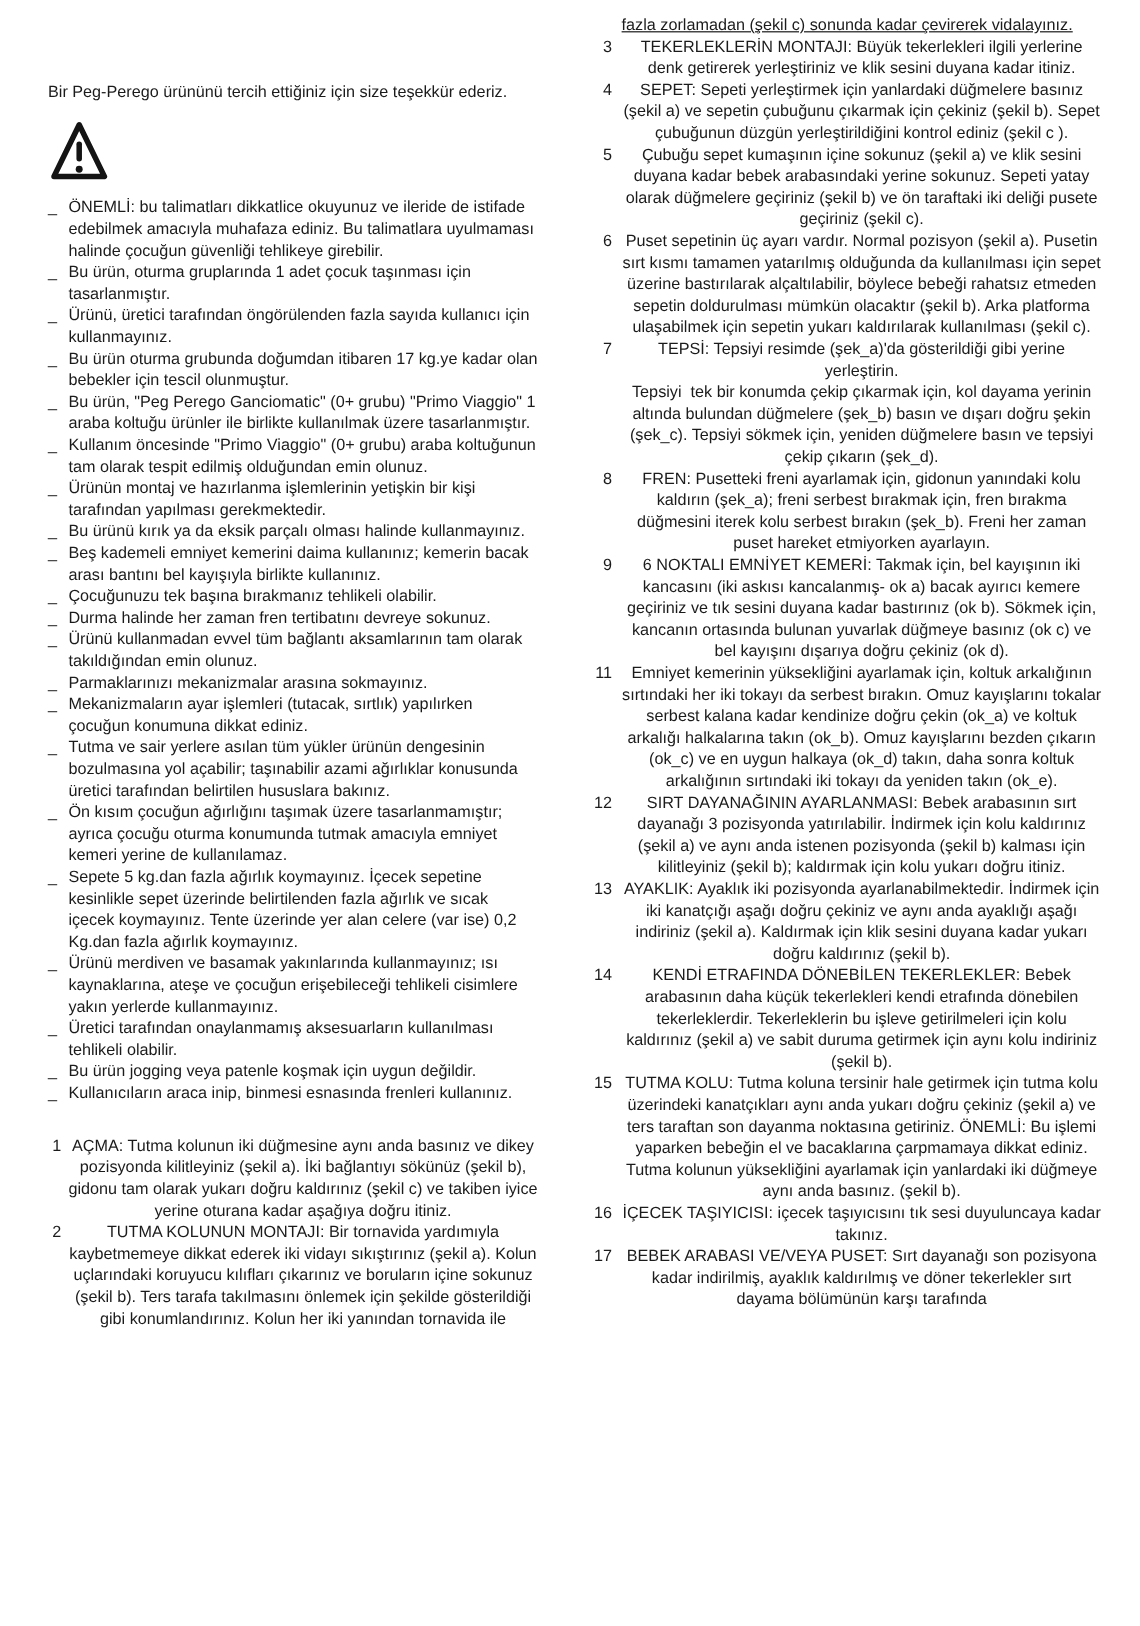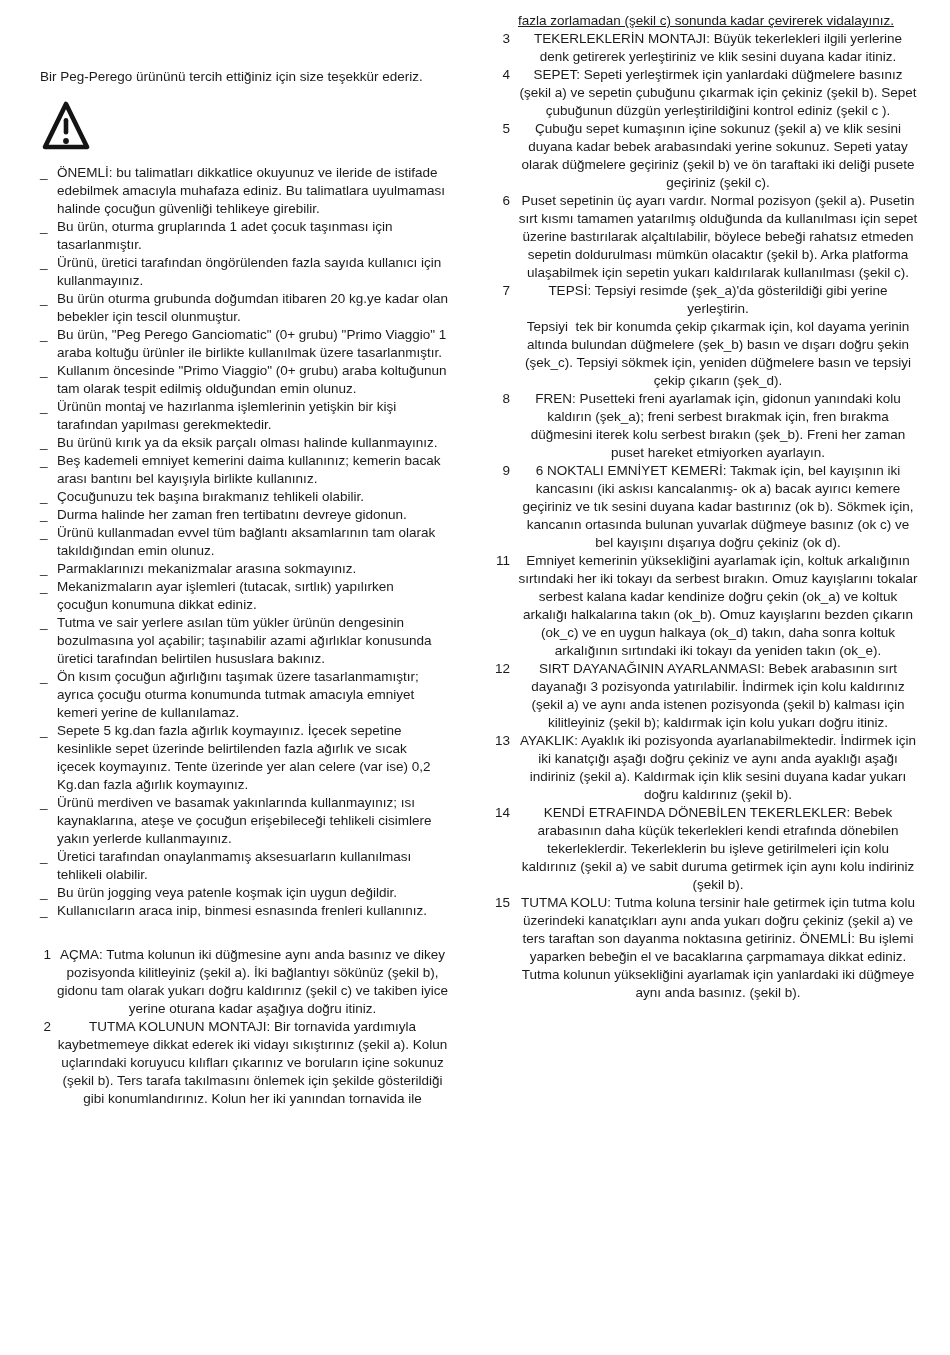--- a/index.html
+++ b/index.html
@@ -74,21 +74,21 @@
           <span class="text">Bu ürün, oturma gruplarında 1 adet çocuk taşınması için tasarlanmıştır.</span>
         </div>
 
         <div class="safety-item">
           <span class="marker">_</span>
           <span class="text">Ürünü, üretici tarafından öngörülenden fazla sayıda kullanıcı için kullanmayınız.</span>
         </div>
 
         <div class="safety-item">
           <span class="marker">_</span>
-          <span class="text">Bu ürün oturma grubunda doğumdan itibaren 20 kg.ye kadar olan bebekler için tescil olunmuştur.</span>
+          <span class="text">Bu ürün oturma grubunda doğumdan itibaren 17 kg.ye kadar olan bebekler için tescil olunmuştur.</span>
         </div>
 
         <div class="safety-item">
           <span class="marker">_</span>
           <span class="text">Bu ürün, "Peg Perego Ganciomatic" (0+ grubu) "Primo Viaggio" 1 araba koltuğu ürünler ile birlikte kullanılmak üzere tasarlanmıştır.</span>
         </div>
 
         <div class="safety-item">
           <span class="marker">_</span>
           <span class="text">Kullanım öncesinde "Primo Viaggio" (0+ grubu) araba koltuğunun tam olarak tespit edilmiş olduğundan emin olunuz.</span>
@@ -109,21 +109,21 @@
           <span class="text">Beş kademeli emniyet kemerini daima kullanınız; kemerin bacak arası bantını bel kayışıyla birlikte kullanınız.</span>
         </div>
 
         <div class="safety-item">
           <span class="marker">_</span>
           <span class="text">Çocuğunuzu tek başına bırakmanız tehlikeli olabilir.</span>
         </div>
 
         <div class="safety-item">
           <span class="marker">_</span>
-          <span class="text">Durma halinde her zaman fren tertibatını devreye gidonun.</span>
+          <span class="text">Durma halinde her zaman fren tertibatını devreye sokunuz.</span>
         </div>
 
         <div class="safety-item">
           <span class="marker">_</span>
           <span class="text">Ürünü kullanmadan evvel tüm bağlantı aksamlarının tam olarak takıldığından emin olunuz.</span>
         </div>
 
         <div class="safety-item">
           <span class="marker">_</span>
           <span class="text">Parmaklarınızı mekanizmalar arasına sokmayınız.</span>
@@ -246,18 +246,26 @@
         <div class="step">
           <span class="num">14</span>
           <span class="text">KENDİ ETRAFINDA DÖNEBİLEN TEKERLEKLER: Bebek arabasının daha küçük tekerlekleri kendi etrafında dönebilen tekerleklerdir. Tekerleklerin bu işleve getirilmeleri için kolu kaldırınız (şekil a) ve sabit duruma getirmek için aynı kolu indiriniz (şekil b).</span>
         </div>
 
         <div class="step">
           <span class="num">15</span>
           <span class="text">TUTMA KOLU: Tutma koluna tersinir hale getirmek için tutma kolu üzerindeki kanatçıkları aynı anda yukarı doğru çekiniz (şekil a) ve ters taraftan son dayanma noktasına getiriniz. ÖNEMLİ: Bu işlemi yaparken bebeğin el ve bacaklarına çarpmamaya dikkat ediniz. Tutma kolunun yüksekliğini ayarlamak için yanlardaki iki düğmeye aynı anda basınız. (şekil b).</span>
         </div>
 
-
+        <div class="step">
+          <span class="num">16</span>
+          <span class="text">İÇECEK TAŞIYICISI: içecek taşıyıcısını tık sesi duyuluncaya kadar takınız.</span>
+        </div>
+
+        <div class="step">
+          <span class="num">17</span>
+          <span class="text">BEBEK ARABASI VE/VEYA PUSET: Sırt dayanağı son pozisyona kadar indirilmiş, ayaklık kaldırılmış ve döner tekerlekler sırt dayama bölümünün karşı tarafında</span>
+        </div>
       </div>
 
   </div>
 
 </div>
 
 </body></html>

